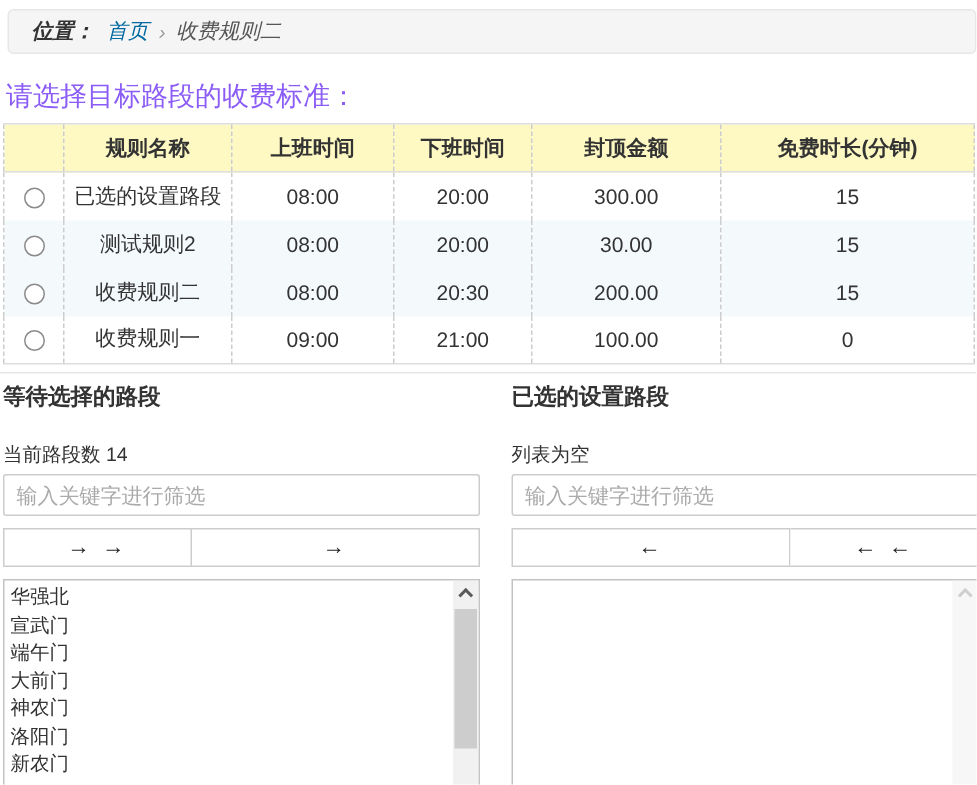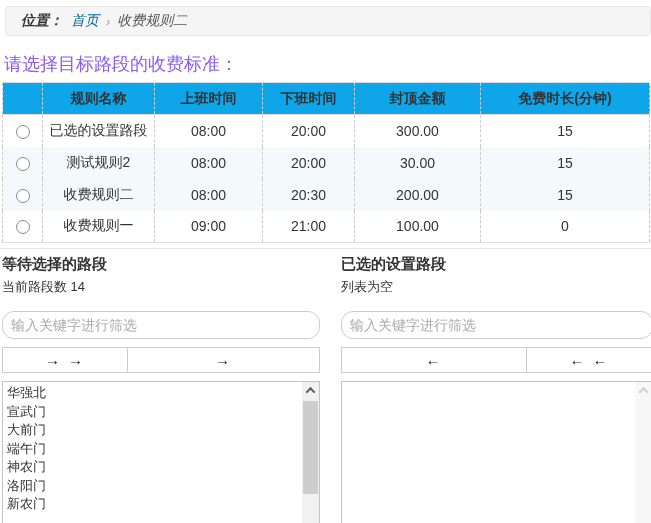--- a/index.html
+++ b/index.html
@@ -17,35 +17,35 @@
 
   
   .caption { margin:16px 0 6px 4px; font-size:18px; color:#8b5cf6; }
 
   
   table.rules { border-collapse:collapse; margin-left:2px; width:648px;
                 border-top:1px solid #ddd; border-bottom:1px solid #ddd; font-size:14px; }
   table.rules th, table.rules td { border-left:1px dashed #ccc; text-align:center;
                 height:32px; vertical-align:middle; }
   table.rules th:last-child, table.rules td:last-child { border-right:1px dashed #ccc; }
-  table.rules thead th { font-weight:bold; border-bottom:1px solid #ddd; background:#0ea5e9; }
+  table.rules thead th { font-weight:bold; border-bottom:1px solid #ddd; background:#fef9c3; }
   table.rules tr.stripe td { background:#f4f9fc;margin-top:20px; }
   .radio { display:inline-block; width:14px; height:14px; border:1px solid #8a8a8a;
            border-radius:50%; background:#fff; vertical-align:middle; cursor:pointer; }
 
   .divider { border-top:1px solid #e5e5e5; margin-top:5px; }
 
   
   .panels { display:flex; margin:6px 0 0 2px; }
   .panel-left  { width:318px; }
   .panel-right { width:312px; margin-left:21px; }
   .panel-title { font-size:15px; font-weight:bold; color:#333; }
-  .panel-sub   { font-size:13px; color:#333; margin-top:4px; }
-  .filter-input { display:block; width:100%; height:28px; margin-top:15px;
-                  border:1px solid #ccc; border-radius:12px; padding:0 8px;
+  .panel-sub   { font-size:13px; color:#333; margin-top:20px; }
+  .filter-input { display:block; width:100%; height:28px; margin-top:4px;
+                  border:1px solid #ccc; border-radius:2px; padding:0 8px;
                   font-size:14px; color:#333; font-family:inherit; }
   .filter-input::placeholder { color:#aaa; }
   .btn-row { display:flex; margin-top:8px; }
   .tbtn { height:26px; background:#fff; border:1px solid #ccc; font-size:15px;
           font-weight:bold; color:#222; cursor:pointer; line-height:24px;
           text-align:center; font-family:inherit; letter-spacing:2px; }
   .btn-row .tbtn + .tbtn { border-left:none; }
   .b-all-right { width:126px; }
   .b-right     { width:192px; }
   .b-left      { width:186px; }
@@ -143,22 +143,22 @@
     <div class="panel-sub">当前路段数 14</div>
     <input class="filter-input" type="text" placeholder="输入关键字进行筛选" style="">
     <div class="btn-row">
       <button class="tbtn b-all-right">→ →</button>
       <button class="tbtn b-right">→</button>
     </div>
     <div class="listbox">
       <div class="list-items">
           <div class="list-item">华强北</div>
           <div class="list-item">宣武门</div>
+          <div class="list-item">端午门</div>
           <div class="list-item">大前门</div>
-          <div class="list-item">端午门</div>
           <div class="list-item">神农门</div>
           <div class="list-item">洛阳门</div>
           <div class="list-item">新农门</div>
         </div>
       <div class="vscroll">
         <div class="sb-up">
             <span class="chev"></span>
           </div>
         <div class="sb-thumb"></div>
       </div>

